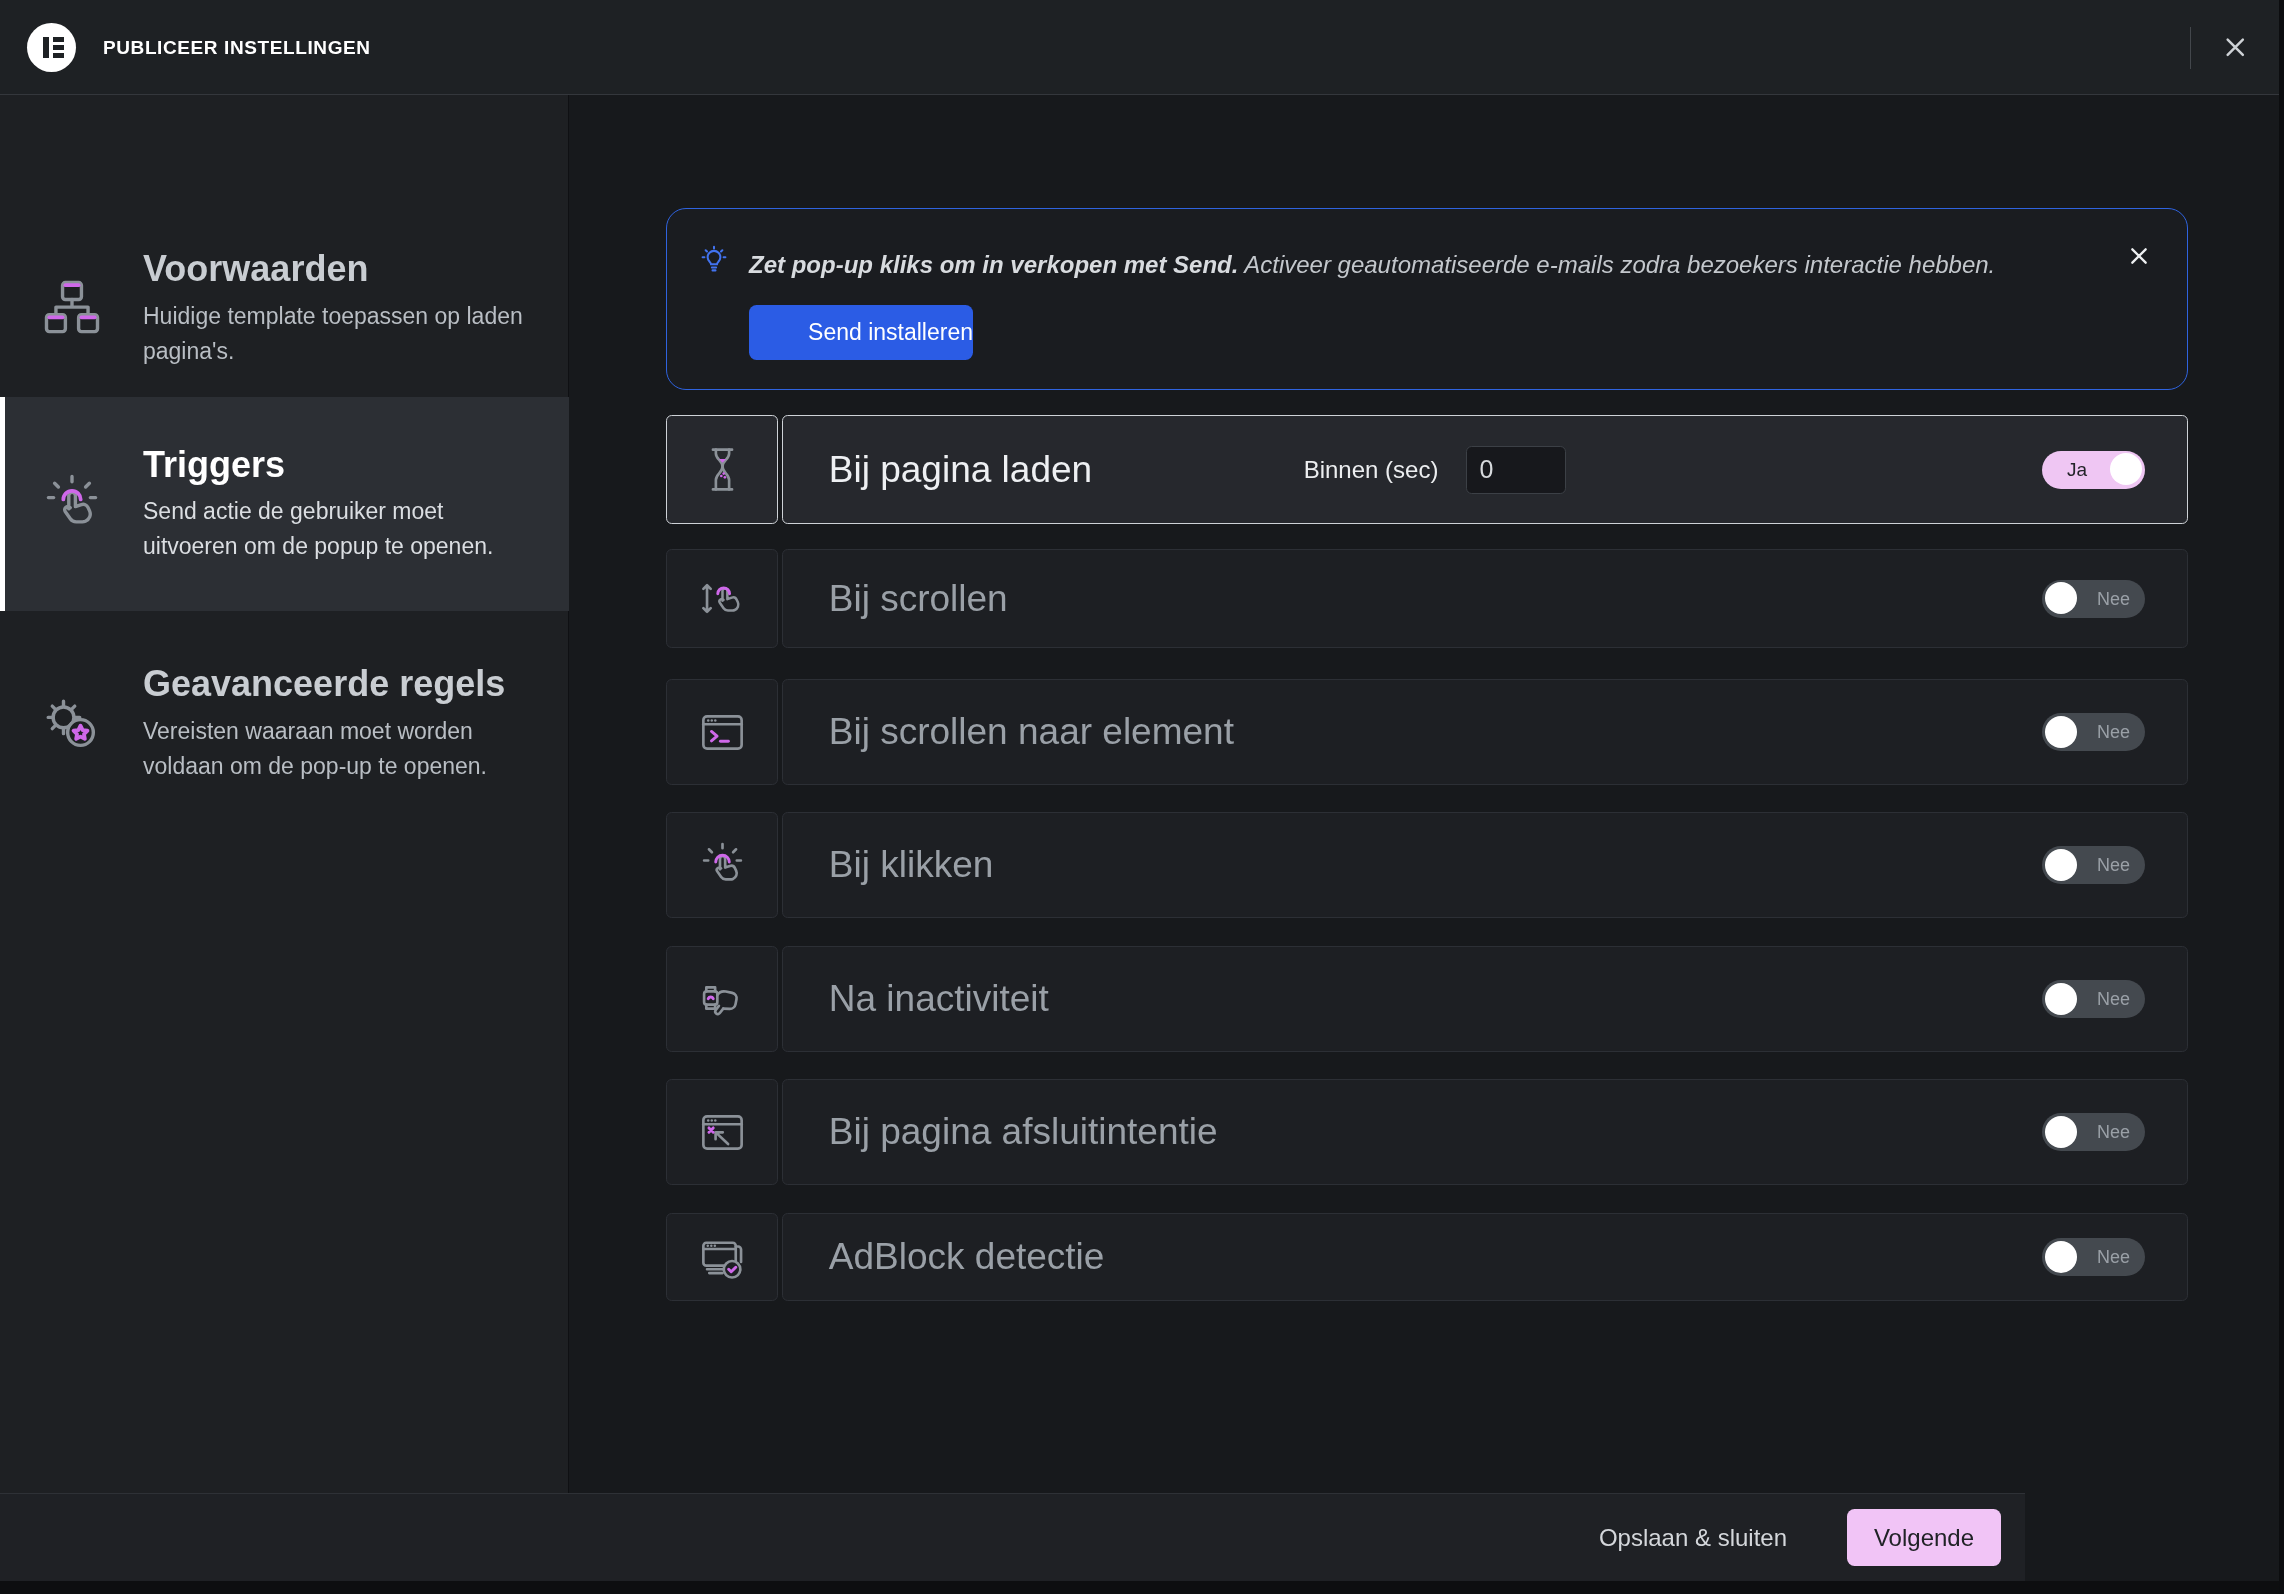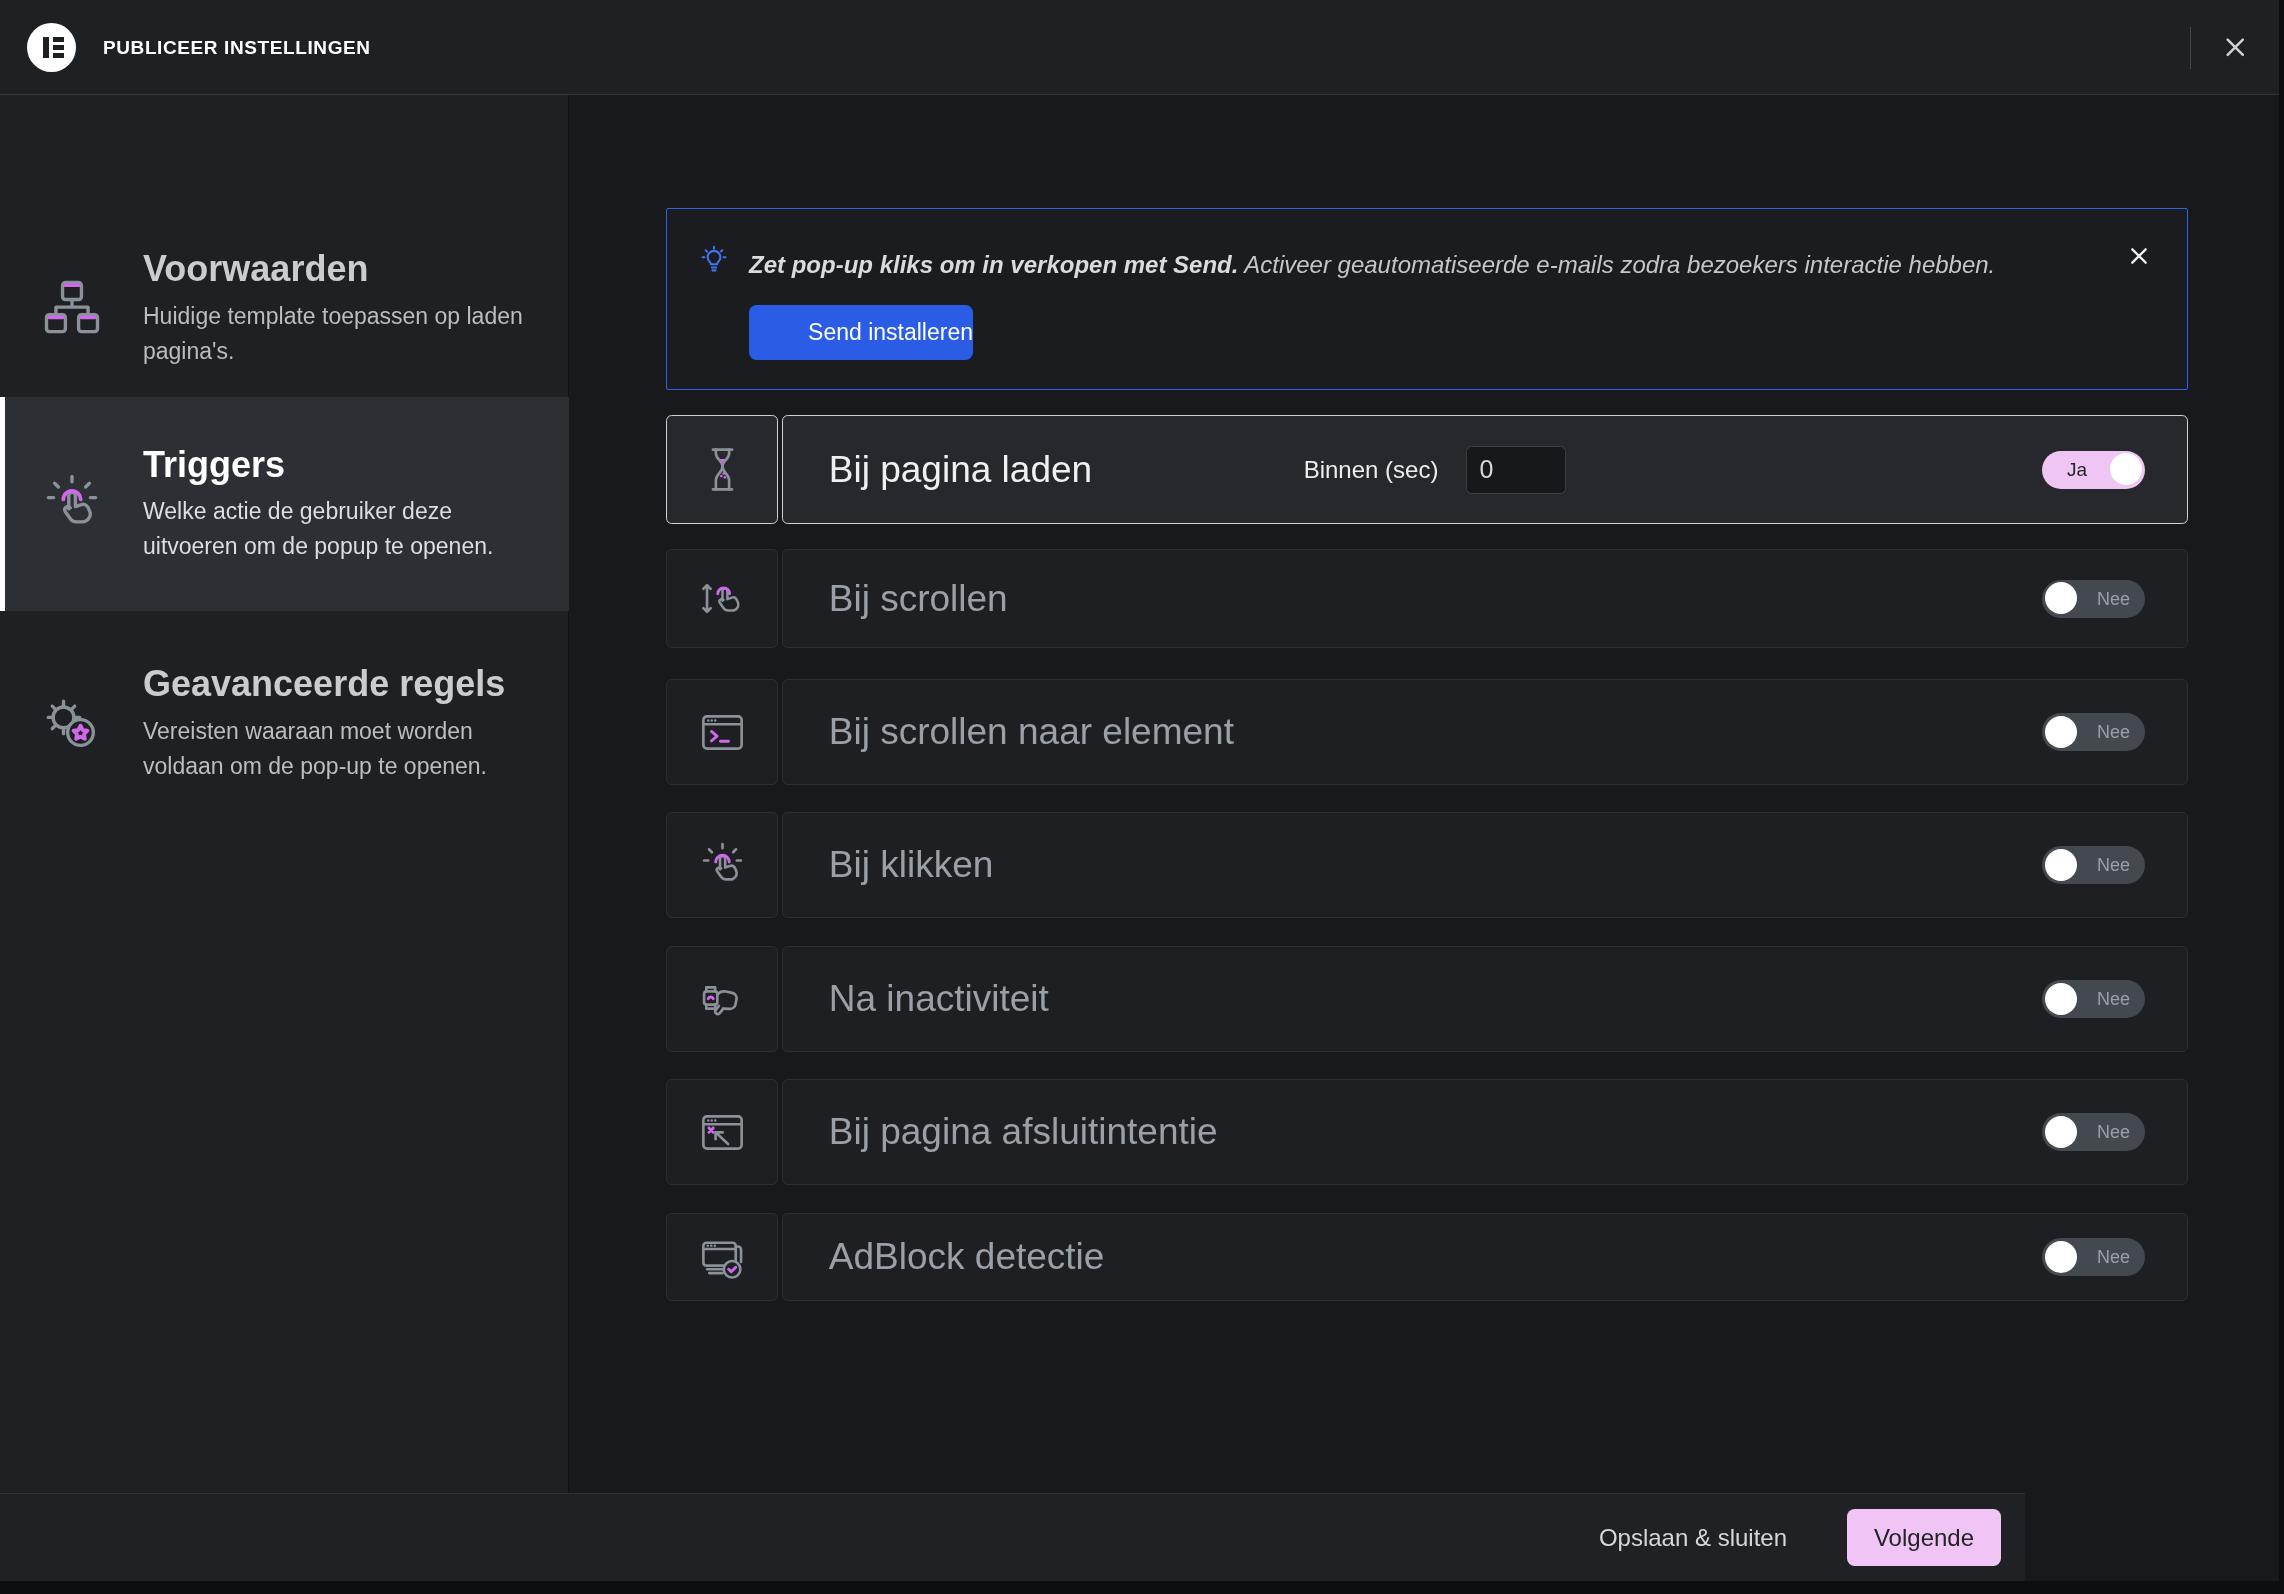--- a/index.html
+++ b/index.html
@@ -38,21 +38,21 @@
   .side-item.selected .side-title { color:#ffffff; }
   .side-desc { font-size:23px; line-height:35px; color:#b9bec4; }
   .side-item.selected .side-desc { color:#dbdee2; }
 
   
   .main { position:absolute; left:569px; top:95px; width:1716px; height:1398px;
           background:#17191c; }
 
   
   .banner { position:absolute; left:97px; top:113px; width:1522px; height:182px;
-            border:1.9px solid #2f63df; border-radius:2px; background:#1a1c20; }
+            border:1.9px solid #2f63df; border-radius:20px; background:#1a1c20; }
   .banner-bulb { position:absolute; left:31px; top:36px; width:32px; height:32px; }
   .banner-text { position:absolute; left:82px; top:42px; font-size:24px; font-style:italic;
                  white-space:nowrap; }
   .banner-lead { font-weight:bold; color:#d8dbdf; }
   .banner-rest { color:#c3c7cc; }
   .banner-close { position:absolute; right:30px; top:28.5px; width:36px; height:36px;
                   display:flex; align-items:center; justify-content:center; cursor:pointer; }
   .banner-btn { position:absolute; left:82px; top:96px; width:224px; height:55px;
                 background:#2b5ce5; border:none; border-radius:7.6px; color:#ffffff;
                 font-size:23px; font-family:inherit; cursor:pointer;text-align:right; }
@@ -153,21 +153,21 @@
             <path d="M18 6.2V3.4M10.8 9l-2-2M25.2 9l2-2M8.3 14.6H5.5M30.5 14.6h-2.8"></path>
             <path d="M16.3 20.6v-7.1a1.75 1.75 0 0 1 3.5 0v5.9l3.2-1.1c1.35-.45 2.85.2 3.45 1.5l.85 1.85c.95 2.1-.05 4.6-2.2 5.5-.5.2-1.05.3-1.6.3h-3.3c-1.25 0-2.4-.6-3.1-1.6l-2.7-3.9c-.5-.75-.3-1.75.45-2.25.7-.45 1.6-.35 2.2.25"></path>
           </g>
           <g fill="none" stroke="#cf68ea" stroke-width="2" stroke-linecap="round" stroke-linejoin="round">
             <path d="M13.4 15.6a4.6 4.6 0 0 1 9.2 0"></path>
           </g>
         </svg>
       </div>
     <div class="side-text">
       <div class="side-title">Triggers</div>
-      <div class="side-desc">Welke actie de gebruiker deze uitvoeren om de popup te openen.</div>
+      <div class="side-desc">Send actie de gebruiker moet uitvoeren om de popup te openen.</div>
     </div>
   </div>
     <div class="side-item" style="top: 516px; height: 225px;">
     <div class="side-accent"></div>
     <div class="side-icon">
         <svg viewBox="0 0 36 36">
           <g fill="none" stroke="#8b9198" stroke-width="1.8" stroke-linecap="round" stroke-linejoin="round">
             <circle cx="13.5" cy="14.5" r="5.5"></circle>
             <path d="M19.5 14.5h2.6M13.5 8.5V5.9M8 14.5H5.4M13.5 20.5v2.6M17.6 10.4l1.85-1.85M9.4 10.4L7.55 8.55M9.4 18.6l-1.85 1.85"></path>
             <circle cx="22.5" cy="22.5" r="6.8" fill="#1e2023"></circle>

